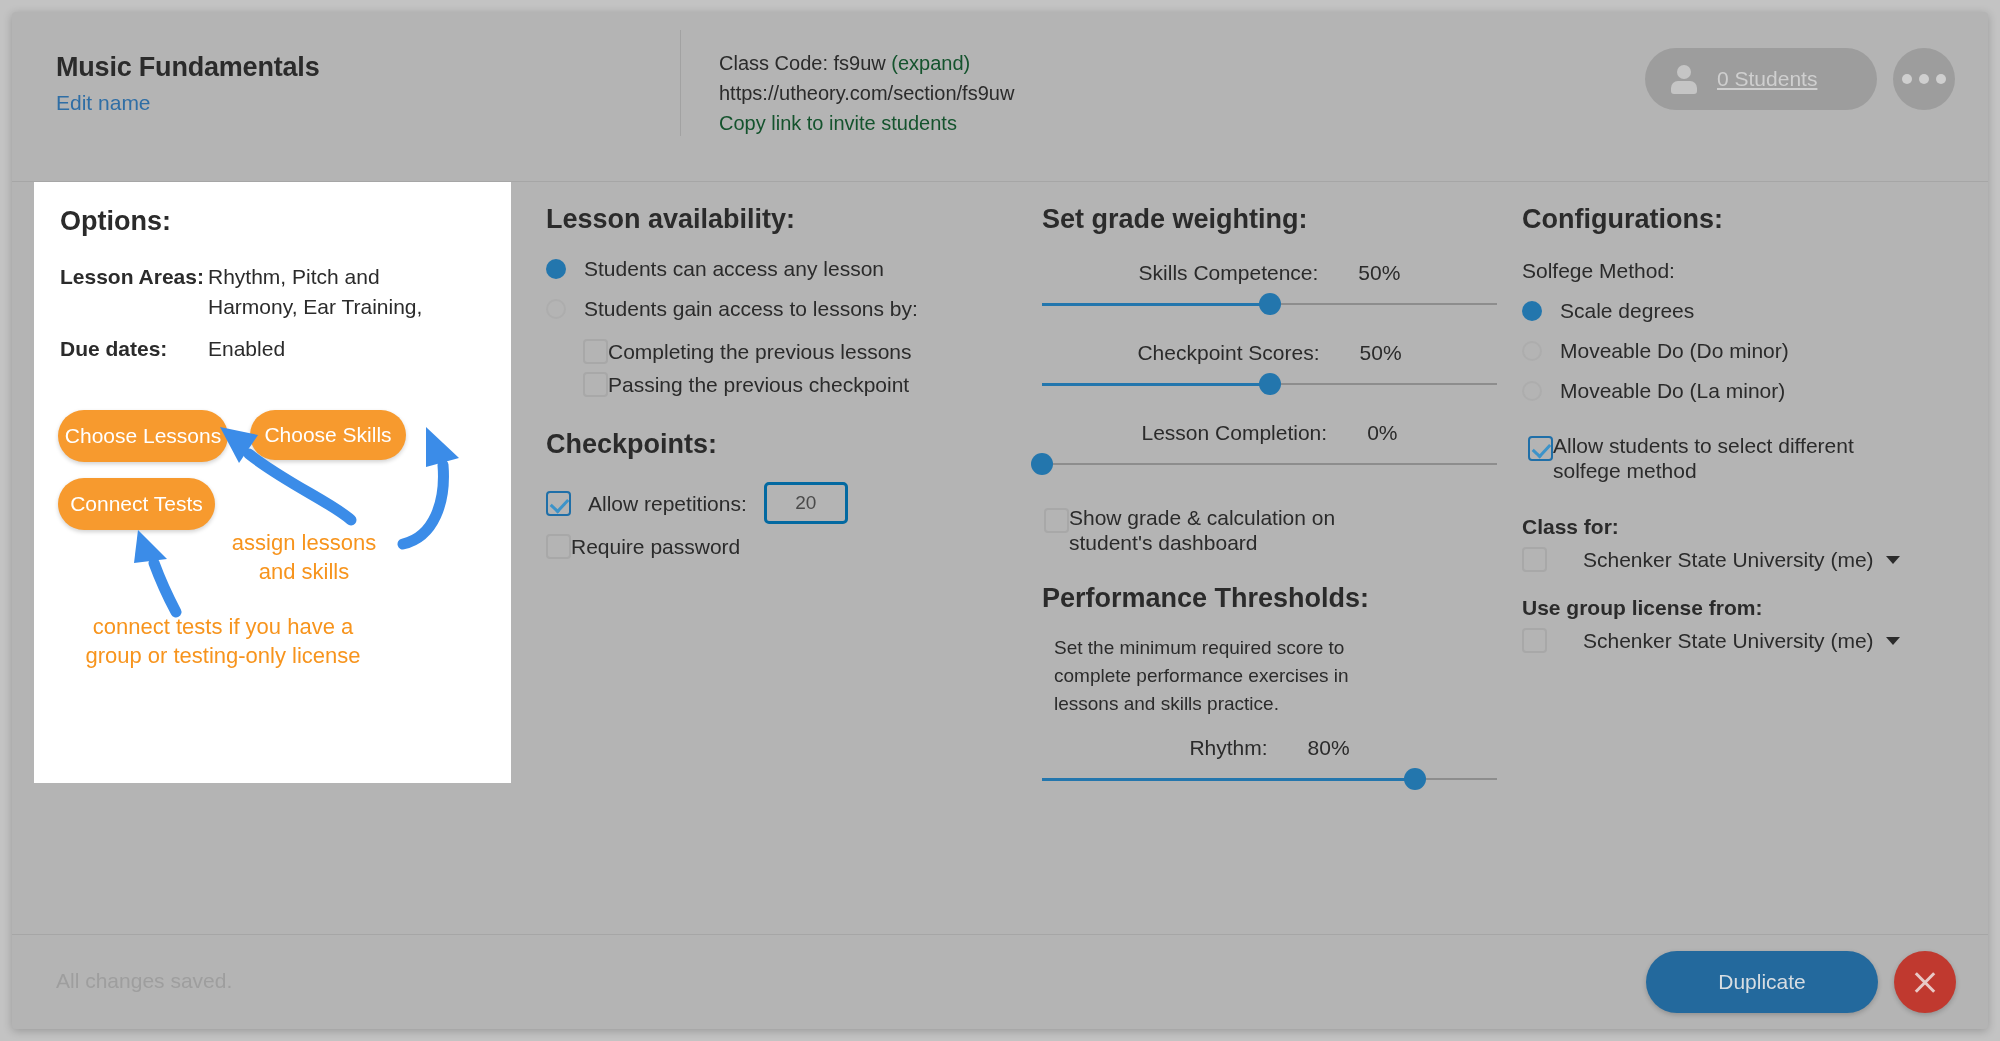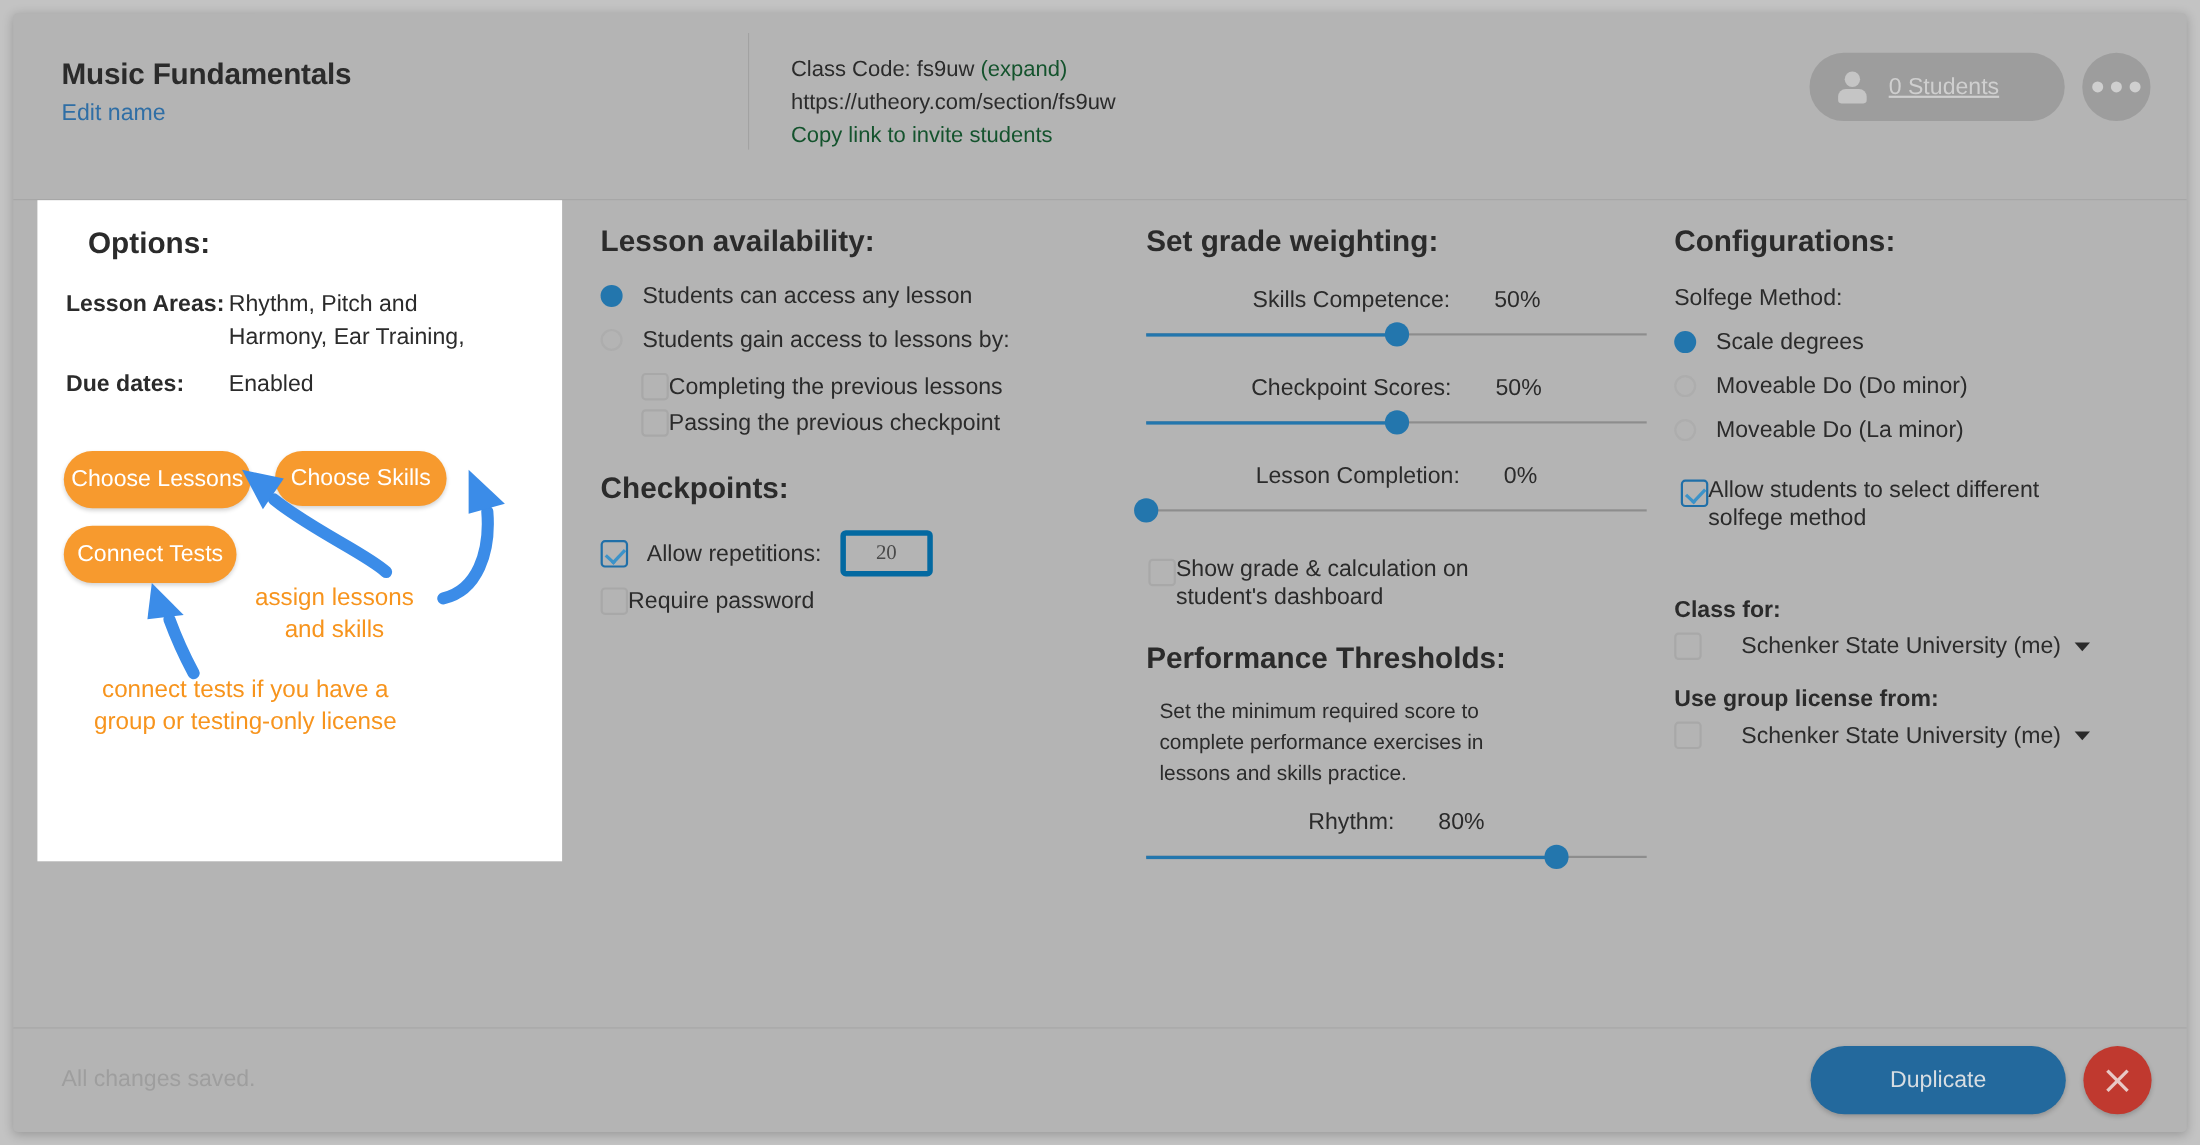--- a/index.html
+++ b/index.html
@@ -45,21 +45,21 @@
   .dots-btn i { width: 10px; height: 10px; border-radius: 50%; background: #cfcfcf; display: block; }
 
   
   .body { position: relative; height: 752px; }
 
   
   .options-card {
     position: absolute; left: 22px; top: 0px; width: 477px; height: 601px;
     background: #ffffff; overflow: hidden;
   }
-  .options-title { position: absolute; left: 26px; top: 24px; font-size: 27px; font-weight: bold; color: #2b2b2b; margin-left: 20px; }
+  .options-title { position: absolute; left: 26px; top: 24px; font-size: 27px; font-weight: bold; color: #2b2b2b; }
   .opt-row { position: absolute; display: flex; }
   .opt-key { width: 148px; font-size: 21px; font-weight: bold; color: #2b2b2b; line-height: 30px; }
   .opt-val { font-size: 21px; color: #2b2b2b; line-height: 30px; width: 260px; }
 
   .pill-btn {
     position: absolute; background: #f79a2e; color: #fff; border: none;
     border-radius: 26px; font-size: 21px; font-family: "Liberation Sans", sans-serif;
     cursor: pointer; box-shadow: 0 2px 4px rgba(0,0,0,0.18);
     display: flex; align-items: center; justify-content: center;
   }
@@ -80,21 +80,21 @@
   .cb-row { display: flex; align-items: flex-start; }
   .cb { width: 25px; height: 25px; border-radius: 4px; flex: none; position: relative; }
   .cb.off { border: 2px solid #a8a8a8; background: transparent; }
   .cb.on { border: 2px solid #1f6fa8; background: transparent; }
   .cb.on::after {
     content: ""; position: absolute; left: 6px; top: 2px; width: 8px; height: 14px;
     border: solid #3c93c9; border-width: 0 3px 3px 0; transform: rotate(43deg);
   }
   .cb-label { font-size: 21px; color: #2b2b2b; line-height: 25px; }
 
-  .num-box { width: 84px; height: 42px; border: 5px solid #0369a1; border-radius: 5px; display: flex; align-items: center; justify-content: center; font-size: 19px; color: #4a4a4a; font-family: Liberation Serif, serif; }
+  .num-box { width: 84px; height: 42px; border: 3px solid #0369a1; border-radius: 5px; display: flex; align-items: center; justify-content: center; font-size: 19px; color: #4a4a4a; }
 
   .slider-wrap { margin-top: 26px; }
   .slider-top { display: flex; justify-content: center; align-items: baseline; font-size: 21px; color: #2b2b2b; gap: 40px; }
   .track { position: relative; height: 22px; margin-top: 8px; }
   .track .bar { position: absolute; left: 0; right: 0; top: 10px; height: 2px; background: #8d8d8d; }
   .track .fill { position: absolute; left: 0; top: 10px; height: 3px; background: #2376ad; }
   .track .knob { position: absolute; top: 0; width: 22px; height: 22px; border-radius: 50%; background: #2376ad; margin-left: -11px; cursor: pointer; }
 
   .para { font-size: 19px; color: #2b2b2b; line-height: 28px; }
 
@@ -318,21 +318,21 @@
             <span class="radio off"></span>
             <span class="radio-label">Moveable Do (La minor)</span>
           </div>
         </div>
 
         <div class="cb-row" style="margin-top:30px; margin-left:6px; width:340px;">
           <span class="cb on" style="margin-top:3px;"></span>
           <span class="cb-label">Allow students to select different solfege method</span>
         </div>
 
-        <div style="margin-top:60px;">
+        <div style="margin-top:32px;">
           <div class="grp-h">Class for:</div>
           <div class="sel-row">
             <span class="cb off"></span>
             <span class="sel-val">
               <span>Schenker State University (me)</span>
               <span class="caret"></span>
             </span>
           </div>
         </div>
 

